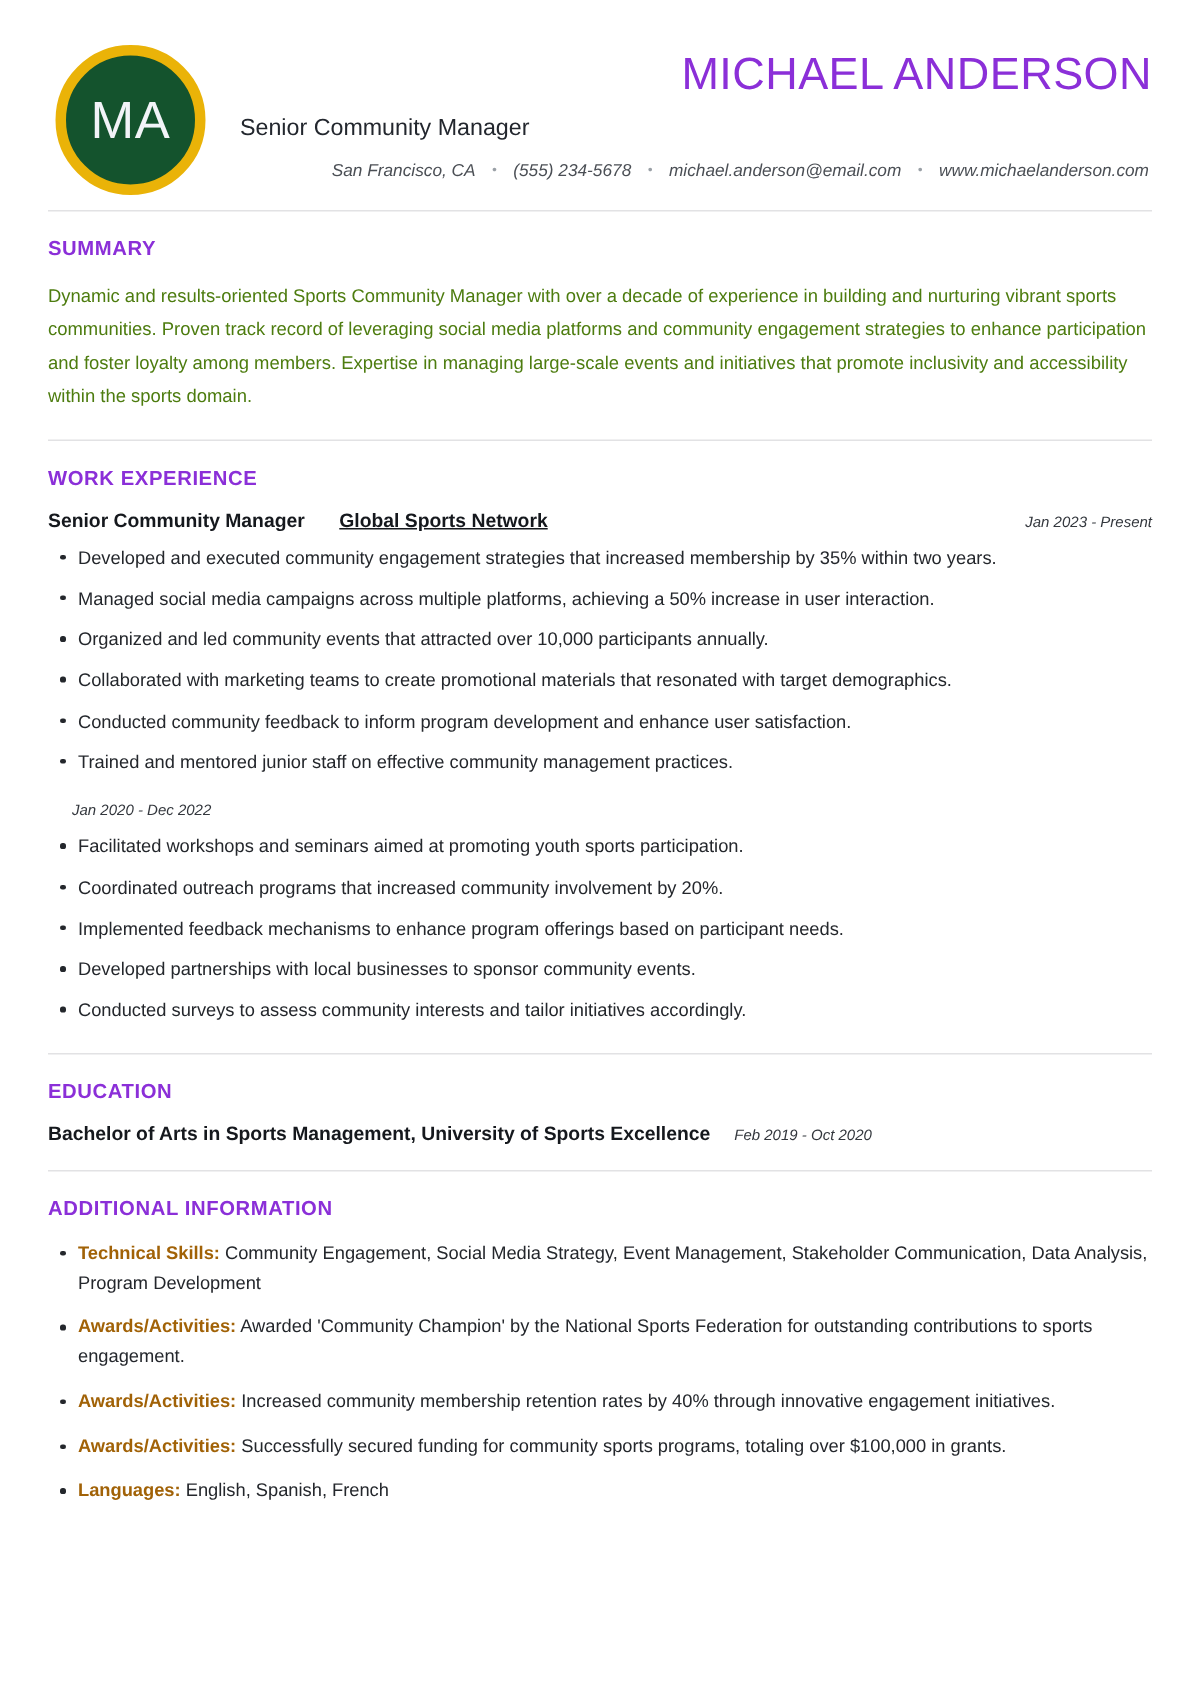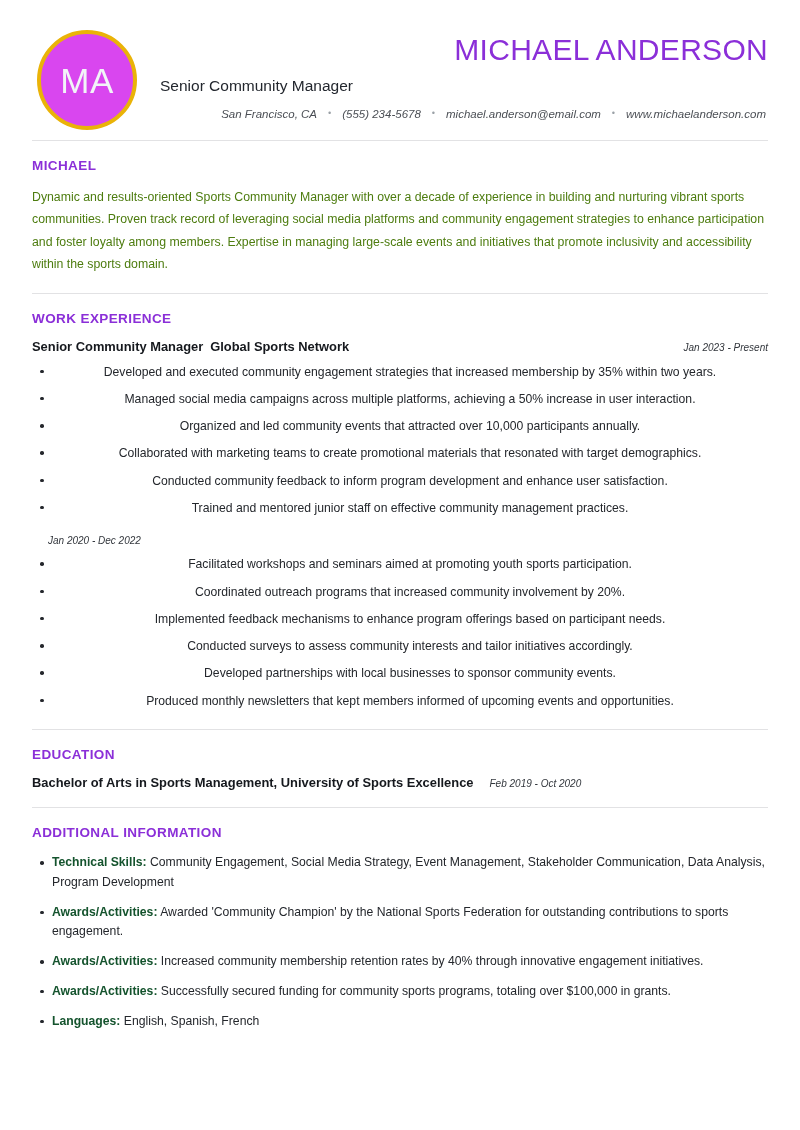--- a/index.html
+++ b/index.html
@@ -29,22 +29,22 @@
     display: flex;
     align-items: flex-start;
     padding-top: 28px;
     padding-bottom: 10px;
   }
   .avatar {
     width: 100px;
     height: 100px;
     min-width: 100px;
     border-radius: 50%;
-    background: #d946ef;
-    border: 4px solid #eab308;
+    background: #14532d;
+    border: 7px solid #eab308;
     box-sizing: border-box;
     display: flex;
     align-items: center;
     justify-content: center;
     margin-top: 2px;
     margin-left: 5px;
   }
   .avatar-initials {
     color: #f2f4f8;
     font-size: 35px;
@@ -122,33 +122,32 @@
   .entry-head {
     display: flex;
     align-items: baseline;
     justify-content: space-between;
   }
   .entry-heading {
     font-size: 12.9px;
     font-weight: bold;
     color: #15181d;
   }
-  .entry-company { margin-left: 7px; }
+  .entry-company { margin-left: 23px; text-decoration: underline; }
   .entry-date {
     font-size: 10px;
     font-style: italic;
     color: #33373d;
     white-space: nowrap;
     padding-left: 16px;
   }
   ul.bullets {
     list-style: none;
     margin: 9px 0 0 0;
     padding: 0;
-    text-align: center;
   }
   ul.bullets li {
     position: relative;
     padding-left: 20px;
     font-size: 12.2px;
     line-height: 1.5;
     color: #24272c;
     margin-bottom: 9px;
   }
   ul.bullets li:last-child { margin-bottom: 0; }
@@ -189,21 +188,21 @@
     position: absolute;
     left: 8px;
     top: 8px;
     width: 3.5px;
     height: 3.5px;
     border-radius: 50%;
     background: #24272c;
   }
   .info-label {
     font-weight: bold;
-    color: #14532d;
+    color: #a16207;
   }
   .info-value { color: #24272c; }
 </style>
 </head>
 <body>
 
 <div class="page">
 
   <div class="header">
     <div class="avatar">
@@ -220,21 +219,21 @@
         <span class="contact-item">michael.anderson@email.com</span>
         <span class="contact-sep">•</span>
         <span class="contact-item">www.michaelanderson.com</span>
       </div>
     </div>
   </div>
 
   <div class="divider"></div>
 
   <div class="section section-bottom-pad">
-    <div class="section-title">MICHAEL</div>
+    <div class="section-title">SUMMARY</div>
     <div class="summary-text">Dynamic and results-oriented Sports Community Manager with over a decade of experience in building and nurturing vibrant sports communities. Proven track record of leveraging social media platforms and community engagement strategies to enhance participation and foster loyalty among members. Expertise in managing large-scale events and initiatives that promote inclusivity and accessibility within the sports domain.</div>
   </div>
 
   <div class="divider"></div>
 
   <div class="section section-bottom-pad">
     <div class="section-title">WORK EXPERIENCE</div>
 
     <div class="entry">
       <div class="entry-head">
@@ -254,23 +253,22 @@
     </div>
 
     <div class="entry">
       <div class="entry-head">
         <div class="entry-date">Jan 2020 - Dec 2022</div>
       </div>
       <ul class="bullets">
         <li>Facilitated workshops and seminars aimed at promoting youth sports participation.</li>
         <li>Coordinated outreach programs that increased community involvement by 20%.</li>
         <li>Implemented feedback mechanisms to enhance program offerings based on participant needs.</li>
+        <li>Developed partnerships with local businesses to sponsor community events.</li>
         <li>Conducted surveys to assess community interests and tailor initiatives accordingly.</li>
-        <li>Developed partnerships with local businesses to sponsor community events.</li>
-        <li>Produced monthly newsletters that kept members informed of upcoming events and opportunities.</li>
       </ul>
     </div>
   </div>
 
   <div class="divider"></div>
 
   <div class="section section-bottom-pad">
     <div class="section-title">EDUCATION</div>
     <div class="edu-head">
       <div class="entry-heading">Bachelor of Arts in Sports Management, University of Sports Excellence</div>

